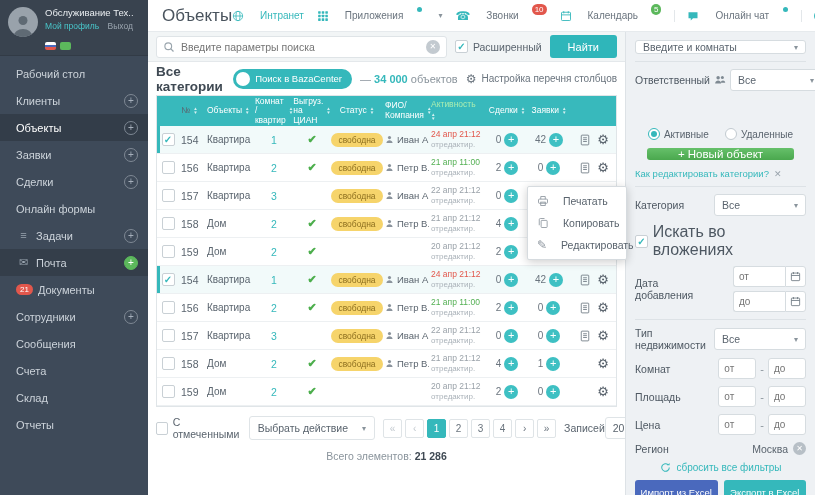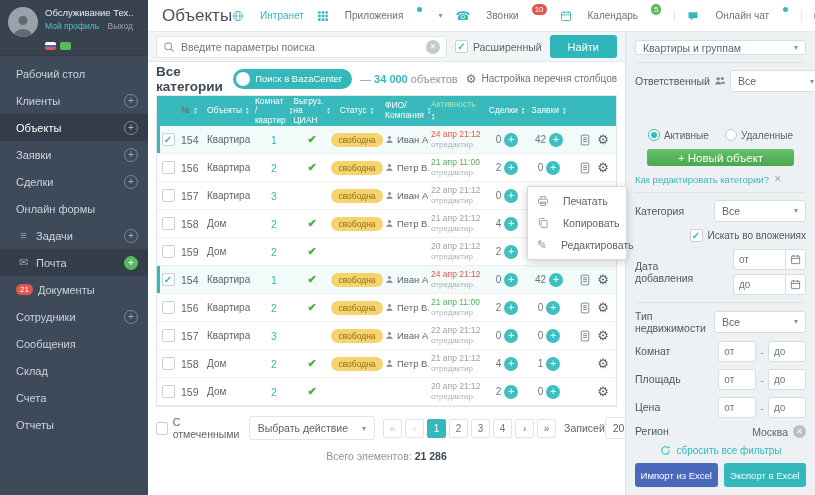--- a/index.html
+++ b/index.html
@@ -121,21 +121,21 @@
 .pplic{cursor:pointer}
 .radios{display:flex;gap:16px;justify-content:center;margin-top:30px}
 .radio{display:flex;align-items:center;gap:4px;font-size:10px;color:#5a646e;cursor:pointer}
 .rdot{width:12px;height:12px;border:1px solid #c2cad0;border-radius:50%;background:#fff;display:inline-flex;align-items:center;justify-content:center}
 .rdot.on{border-color:#35b8bb}
 .rdot.on::after{content:"";width:6px;height:6px;border-radius:50%;background:#35b8bb}
 .newobj{height:26px;background:linear-gradient(#66c06a,#4aa84e);color:#fff;border:none;border-radius:3px;font-size:11.5px;margin:1px 12px;font-family:inherit;cursor:pointer}
 .editrow{display:flex;align-items:center;gap:5px}
 .editcats{color:#35b8bb;font-size:9.5px;cursor:pointer}
 .xsmall{color:#9aa4ad;font-size:9px;cursor:pointer}
-.attachrow{display:flex;justify-content:flex-end;align-items:center;gap:5px;font-size:10px;color:#4e5862;cursor:pointer}
+.attachrow{display:flex;justify-content:flex-end;align-items:center;gap:5px;font-size:16px;color:#4e5862;cursor:pointer}
 .datecol{display:flex;flex-direction:column;gap:4px}
 .dateinput{display:flex;align-items:center}
 .smallinput{width:38px;height:21px;border:1px solid #d6dce0;border-radius:3px;background:#fff;padding:0 5px;color:#8a949c;font-size:10px;font-family:inherit;outline:none}
 .dateinput .smallinput{width:52px;border-radius:3px 0 0 3px;border-right:none}
 .calbtn{width:21px;height:21px;border:1px solid #d6dce0;background:#fff;display:flex;align-items:center;justify-content:center;border-radius:0 3px 3px 0;color:#6a747e;cursor:pointer}
 .calbtn svg{width:11px;height:11px}
 .range{display:flex;align-items:center;gap:4px;color:#8a949c}
 .regionval{display:flex;align-items:center;gap:5px;font-size:10.5px;color:#5a646e}
 .xcirc{width:13px;height:13px;border-radius:50%;background:#b7bfc6;color:#fff;font-size:8px;line-height:13px;text-align:center;cursor:pointer}
 .resetlink{color:#35b8bb;font-size:10px;display:flex;align-items:center;gap:6px;justify-content:center;cursor:pointer}
@@ -228,24 +228,24 @@
           <span class="mlabel">Документы</span>
         </div>
         <div class="mitem">
           <span class="mlabel">Сотрудники</span>
           <span class="plus">+</span>
         </div>
         <div class="mitem">
           <span class="mlabel">Сообщения</span>
         </div>
         <div class="mitem">
+          <span class="mlabel">Счета</span>
+        </div>
+        <div class="mitem">
           <span class="mlabel">Склад</span>
-        </div>
-        <div class="mitem">
-          <span class="mlabel">Счета</span>
         </div>
         <div class="mitem">
           <span class="mlabel">Отчеты</span>
         </div>
       </nav>
   </aside>
 
   <div class="right-col">
 
     <header class="topbar">
@@ -890,21 +890,21 @@
             </span>
           </div>
         </div>
         <div class="total">
           <span>Всего элементов:</span><b>21 286</b>
         </div>
       </main>
 
       <aside class="rightpanel">
         <div class="select">
-          <span>Квартиры и группам</span>
+          <span>Введите и комнаты</span>
           <span class="chev">▾</span>
         </div>
         <hr class="div">
         <div class="frow">
           <span class="flabel">Ответственный</span>
           <span class="ic pplic">
             <svg viewBox="0 0 16 16" fill="#7e8992">
                 <circle cx="5.5" cy="5" r="2.3"></circle>
                 <path d="M1.5 12.5c.4-2.6 2-3.7 4-3.7s3.6 1.1 4 3.7z"></path>
                 <circle cx="11.2" cy="4.6" r="2"></circle>

